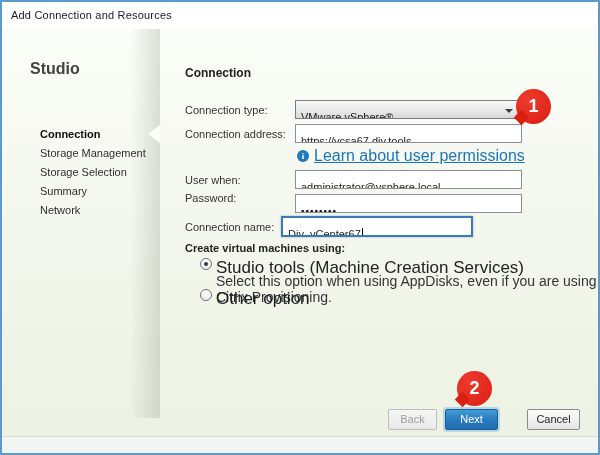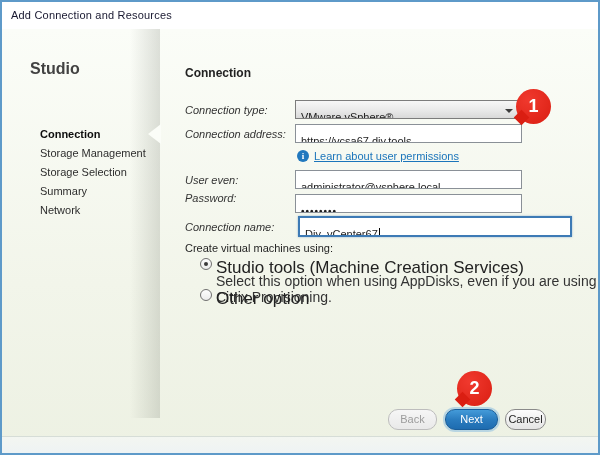--- a/index.html
+++ b/index.html
@@ -34,21 +34,21 @@
     border-top:10px solid transparent; border-bottom:10px solid transparent;
     border-right:13px solid #fbfdf8;
   }
   .brand { position:absolute; left:28px; top:31px; font-size:16px; font-weight:bold; color:#424242; }
   .nav { position:absolute; left:38px; top:96px; list-style:none; }
   .nav li { font-size:11px; line-height:19px; color:#2e2e2e; cursor:default; }
   .nav li.active { font-weight:bold; color:#0d0d0d; }
 
   
   .heading { position:absolute; left:183px; top:37px; font-size:12px; font-weight:bold; color:#222; }
-  .flabel { position:absolute; left:183px; font-size:11px; color:#333;font-style:italic; }
+  .flabel { position:absolute; left:183px; font-size:11px; color:#333; }
   .field {
     position:absolute; left:293px; width:227px; height:19px;
     border:1px solid #8a9097; background:#fff; font-size:11px;
     line-height:17px; padding:8px 5px; color:#1c1c1c;
     font-family:"Liberation Sans", sans-serif; white-space:nowrap; overflow:hidden;
   }
   .dropdown {
     background:linear-gradient(180deg,#f7f7f7 0%, #e9e9e9 55%, #d9d9d9 100%);
     border:1px solid #7c7c7c; cursor:default;
   }
@@ -60,49 +60,49 @@
   .field.focused { border:2px solid #3d7ab5; height:21px; line-height:17px; box-shadow:0 0 2px rgba(61,122,181,.5); }
   .caret { display:inline-block; width:1px; height:12px; background:#000; vertical-align:-2px; margin-left:1px; }
   .pwd { letter-spacing:1px; font-weight:bold; font-size:10px; line-height:17px; }
 
   .info-row { position:absolute; left:295px; top:120px; height:14px; display:flex; align-items:center; }
   .info-icon {
     width:12px; height:12px; border-radius:50%; background:#2178be; color:#fff;
     font-size:9px; font-weight:bold; text-align:center; line-height:12px;
     font-family:"Liberation Serif", serif; margin-right:5px; flex:0 0 auto;
   }
-  .perm-link { font-size:11px; color:#1b75bb; text-decoration:underline; cursor:pointer; }
+  .perm-link { font-size:16px; color:#1b75bb; text-decoration:underline; cursor:pointer; }
 
-  .section-heading { position:absolute; left:183px; top:213px; font-size:11px; font-weight:normal; color:#1f1f1f; }
+  .section-heading { position:absolute; left:183px; top:213px; font-size:11px; font-weight:bold; color:#1f1f1f; }
   .radio {
     position:absolute; left:198px; width:12px; height:12px; border-radius:50%;
     border:1px solid #707070; background:linear-gradient(180deg,#fdfdfd,#ececec);
   }
   .radio .dot { position:absolute; left:3px; top:3px; width:4px; height:4px; border-radius:50%; background:#3a3a3a; }
   .radio-label { position:absolute; left:214px; font-size:17px; color:#222; }
   .radio-desc { position:absolute; left:214px; font-size:14px; color:#333; }
 
   
   .btn {
     position:absolute; top:380px; height:21px; font-size:11px; text-align:center;
-    line-height:19px; border-radius:10px; cursor:pointer;
+    line-height:19px; border-radius:2px; cursor:pointer;
   }
   .btn-back {
     left:386px; width:49px; color:#9c9c9c;
     background:linear-gradient(180deg,#f6f6f6,#e9e9e9);
     border:1px solid #bdbdbd;
   }
   .btn-next {
     left:443px; width:53px; color:#fff;
     background:linear-gradient(180deg,#449bd9 0%, #2a7cbf 50%, #1e6cb0 100%);
     border:1px solid #1a5d99;
     box-shadow:0 0 0 2px rgba(120,180,225,.45);
   }
   .btn-cancel {
-    left:503px; width:41px; color:#1f1f1f;
+    left:525px; width:53px; color:#1f1f1f;
     background:linear-gradient(180deg,#fdfdfd,#e4e4e4);
     border:1px solid #8a8a8a;
   }
 
   
   .badge {
     position:absolute; width:35px; height:35px; border-radius:50%;
     background:radial-gradient(circle at 35% 30%, #f0392e, #da1e12);
     color:#fff; font-size:18px; font-weight:bold; text-align:center; line-height:35px;
     z-index:5;
@@ -142,28 +142,28 @@
     </div>
 
     <div class="flabel" style="top:99px">Connection address:</div>
     <div class="field" style="top:95px">https://vcsa67.diy.tools</div>
 
     <div class="info-row">
       <span class="info-icon">i</span>
       <span class="perm-link">Learn about user permissions</span>
     </div>
 
-    <div class="flabel" style="top:145px">User even:</div>
+    <div class="flabel" style="top:145px">User when:</div>
     <div class="field" style="top:141px">administrator@vsphere.local</div>
 
     <div class="flabel" style="top:163px">Password:</div>
     <div class="field pwd" style="top:165px">••••••••</div>
 
     <div class="flabel" style="top:192px">Connection name:</div>
-    <div class="field focused" style="top:187px; left:296px; width:274px">
+    <div class="field focused" style="top:187px; left:279px; width:192px">
       <span>Diy_vCenter67</span><span class="caret"></span>
     </div>
 
     <div class="section-heading">Create virtual machines using:</div>
 
     <div class="radio" style="top:229px">
         <span class="dot"></span>
       </div>
     <div class="radio-label" style="top:229px">Studio tools (Machine Creation Services)</div>
     <div class="radio-desc" style="top:244px">Select this option when using AppDisks, even if you are using Citrix Provisioning.</div>

